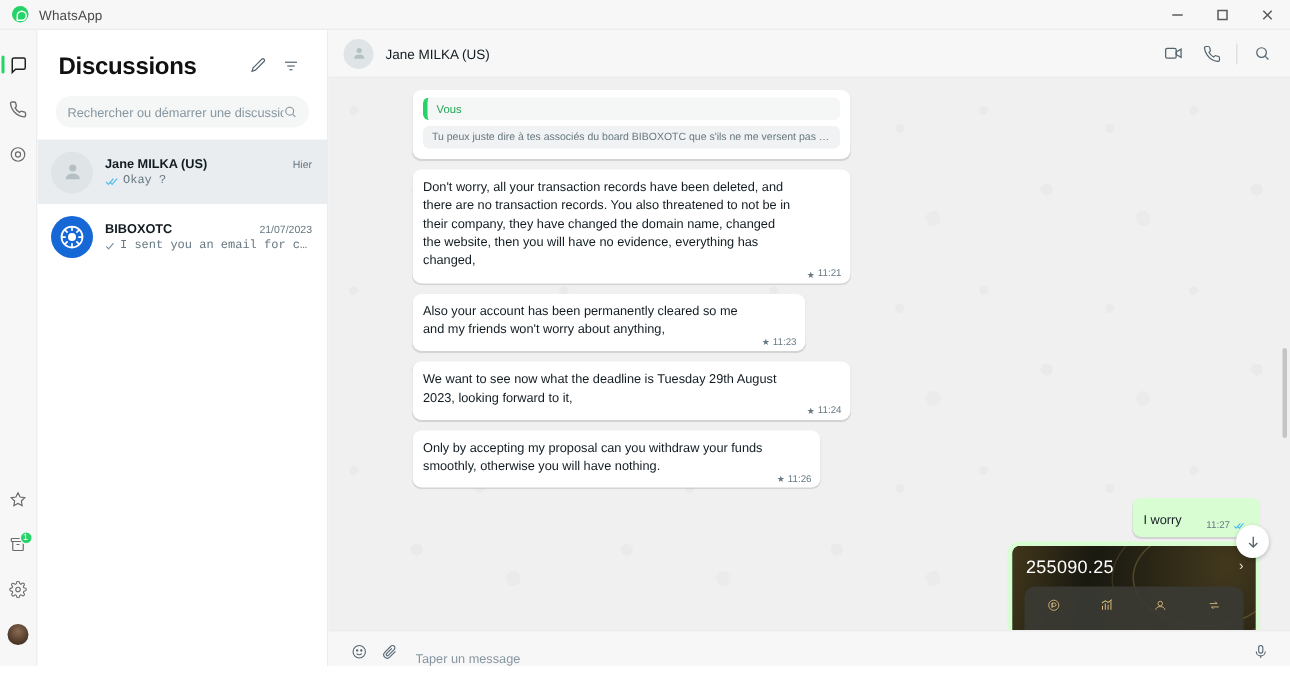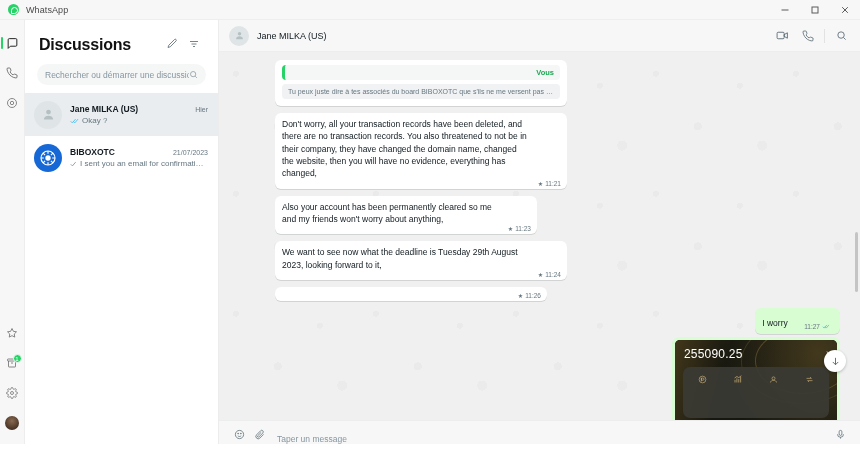--- a/index.html
+++ b/index.html
@@ -66,21 +66,21 @@
   .avatar.logo { background: #1668d6; position: relative; overflow: hidden; }
   .chatmeta { flex: 1; min-width: 0; }
   .chattop { display: flex; align-items: baseline; }
   .chatname { font-size: 8.5px; font-weight: bold; color: #111b21; flex: 1;
     white-space: nowrap; overflow: hidden; text-overflow: ellipsis; }
   .chattime { font-size: 7px; color: #667781; margin-left: 4px; white-space: nowrap; }
   .chatprev { font-size: 8px; color: #667781; display: flex; align-items: center;
     margin-top: 2px; white-space: nowrap; overflow: hidden; }
   .tick { color: #53bdeb; margin-right: 3px; display: inline-flex; flex: 0 0 auto; }
   .tick.grey { color: #8696a0; }
-  .prevtext { overflow: hidden; text-overflow: ellipsis; white-space: nowrap; }
+  .prevtext { overflow: hidden; text-overflow: ellipsis; white-space: nowrap; font-family: Liberation Mono, monospace; }
 
   
   .conv { flex: 1; display: flex; flex-direction: column; min-width: 0; position: relative; }
   .convhead { height: 32px; background: #f7f7f7; border-bottom: 1px solid #ededed;
     display: flex; align-items: center; padding: 0 6px 0 10px; flex: 0 0 32px; }
   .convhead .avatar { width: 20px; height: 20px; flex: 0 0 20px; margin-right: 8px; }
   .convname { font-size: 9px; color: #111b21; flex: 1; }
   .convico { width: 26px; height: 26px; display: flex; align-items: center;
     justify-content: center; color: #54656f; }
   .divider-v { width: 1px; height: 14px; background: #e2e2e2; margin: 0 3px; }
@@ -101,21 +101,21 @@
   .bubble.in  { background: #ffffff; }
   .bubble.out { background: #d9fdd3; margin-left: auto; }
   .btext { font-size: 8.5px; line-height: 1.45; color: #111b21; white-space: pre-wrap;
     padding-right: 30px; }
   .bmeta { position: absolute; right: 6px; bottom: 2px; font-size: 6.5px; color: #667781;
     display: flex; align-items: center; gap: 2px; }
   .bmeta .star { font-size: 6px; }
 
   .quote { background: #f5f6f6; border-left: 3px solid #25d366; border-radius: 4px;
     padding: 3px 6px; margin-bottom: 4px; }
-  .qauthor { font-size: 7.5px; color: #1fa855; font-weight: bold; text-align: right; }
+  .qauthor { font-size: 7.5px; color: #1fa855; font-weight: normal; }
   .qtext { font-size: 7.5px; color: #3b4a54; line-height: 1.4; margin-top: 1px; }
   .quote2 { background: #f0f2f3; border-radius: 4px; padding: 4px 6px; margin-bottom: 2px;
     font-size: 7px; color: #667781; white-space: nowrap; overflow: hidden; text-overflow: ellipsis; }
 
   .outwrap { display: flex; flex-direction: column; align-items: flex-end; }
   .bubble.out.tiny { padding: 4px 7px 4px 7px; margin-bottom: 3px; }
   .bubble.out.tiny .btext { padding-right: 0; }
   .inline-meta { font-size: 6.5px; color: #667781; margin-left: 12px;
     display: inline-flex; align-items: center; gap: 2px; vertical-align: bottom; }
 
@@ -368,20 +368,21 @@
 
           <div class="bubble in" style="max-width:292px">
             <div class="btext">We want to see now what the deadline is Tuesday 29th August 2023, looking forward to it,</div>
             <div class="bmeta">
               <span class="star">★</span>
               <span>11:24</span>
             </div>
           </div>
 
           <div class="bubble in" style="max-width:272px">
+            <div class="btext">Only by accepting my proposal can you withdraw your funds smoothly, otherwise you will have nothing.</div>
             <div class="bmeta">
               <span class="star">★</span>
               <span>11:26</span>
             </div>
           </div>
 
           <div class="outwrap">
             <div class="bubble out tiny">
               <div class="btext" style="display:inline-block">I worry</div>
               <span class="inline-meta">

